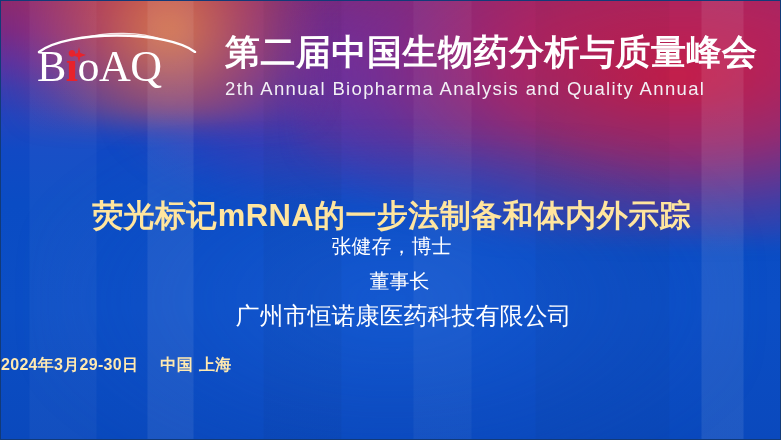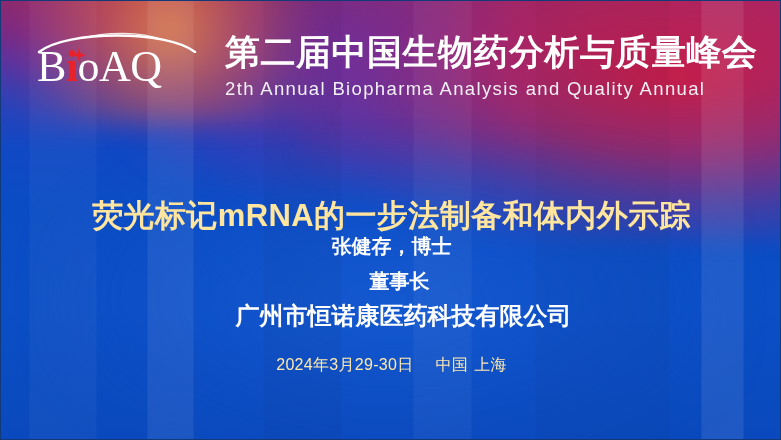--- a/index.html
+++ b/index.html
@@ -209,36 +209,36 @@
     letter-spacing: 0.4px;
     white-space: nowrap;
     margin-top: 44px;
   }
   .speaker {
     position: absolute;
     left: 0;
     width: 781px;
     text-align: center;
     color: #ffffff;
-    font-weight: 700;
+    font-weight: 400;
     white-space: nowrap;
   }
   .speaker-name  { top: 231px; font-size: 20px; line-height: 28px; }
   .speaker-role  { top: 266px; font-size: 20px; line-height: 28px; padding-left: 8px; }
   .speaker-org   { top: 301px; font-size: 24px; line-height: 28px; margin-left: 12px; }
 
   .event-line {
     position: absolute;
     left: 0;
     top: 352px;
     width: 781px;
-    text-align: center;
+    text-align: left;
     font-size: 16px;
     line-height: 24px;
-    font-weight: 400;
+    font-weight: 700;
     color: #FFE9B0;
     letter-spacing: 0.3px;
     white-space: nowrap;
   }
   .event-line .gap { display: inline-block; width: 22px; }
   .event-line .sp  { display: inline-block; width: 6px; }
 </style>
 </head>
 <body>
 

